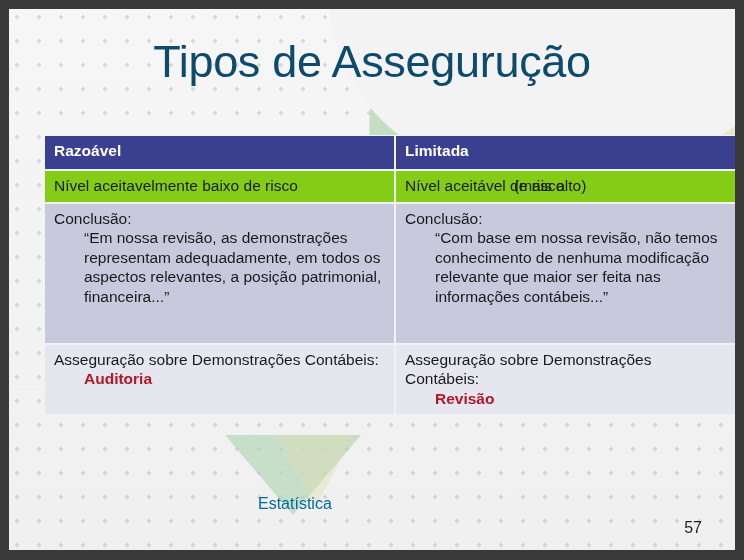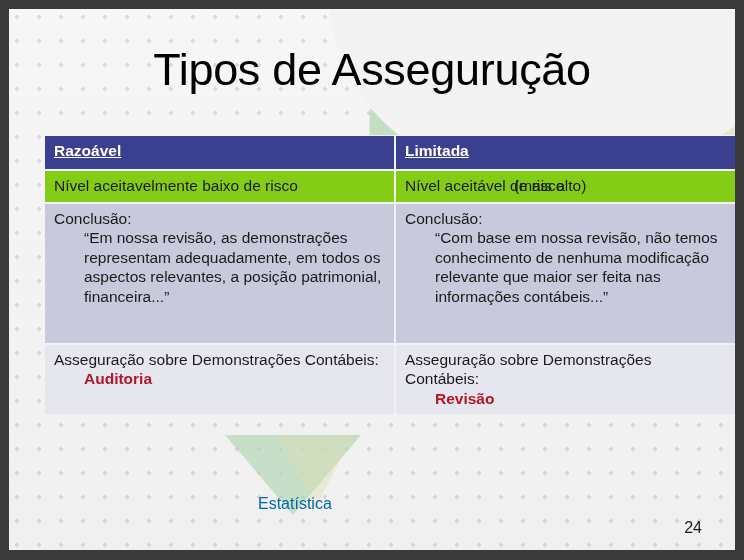--- a/index.html
+++ b/index.html
@@ -76,25 +76,24 @@
     border-right:38px solid transparent;
     border-top:74px solid rgba(222,222,178,0.42);
   }
 
   .title{
     position:absolute;
     left:0;top:26px;width:726px;
     text-align:center;
     font-size:45px;
     line-height:54px;
-    color:#000000;
+    color:#0c4a6e;
     letter-spacing:-0.3px;
     font-weight:400;
     white-space:nowrap;
-    margin-top:8px;
   }
 
   
   .table{
     position:absolute;
     left:35px;top:126px;
     width:655px;
     border-collapse:separate;
     border-spacing:0;
     table-layout:fixed;
@@ -109,21 +108,20 @@
     text-align:left;
     border:1px solid #f2f2f2;
   }
   .table th{
     background:#3b3f8f;
     color:#ffffff;
     font-weight:bold;
     font-size:15.5px;
     padding:5px 8px 6px 9px;
     height:22px;
-    text-decoration:underline;
   }
   .r-a td{background:#c9c9dd;}
   .r-b td{background:#84cc16;}
   .r-c td{background:#c9c9dd;}
   .r-d td{background:#e6e6ef;}
   .cell-tall{height:128px;}
   .cell-last{height:56px;}
   .indent{padding-left:30px;display:block;}
   .emph{
     color:#b01828;
@@ -211,15 +209,15 @@
           <td class="cell-last">
             <span>Asseguração sobre Demonstrações Contábeis:</span>
             <span class="emph">Revisão</span>
           </td>
         </tr>
 
       </tbody>
     </table>
 
     <div class="footer-text">Estatística</div>
-    <div class="footer-num">24</div>
+    <div class="footer-num">57</div>
   </div>
 </div>
 
 </body></html>

